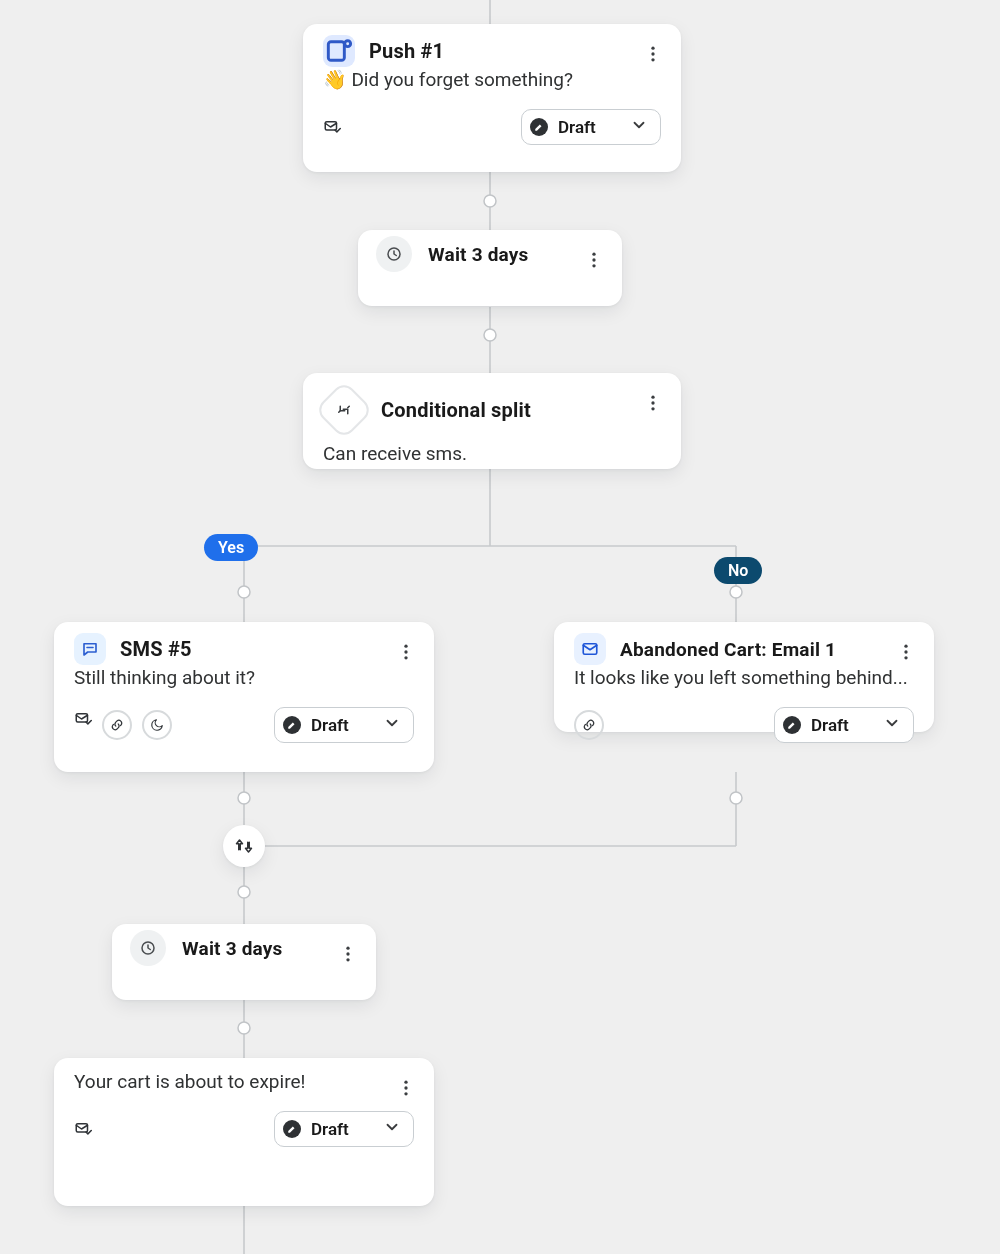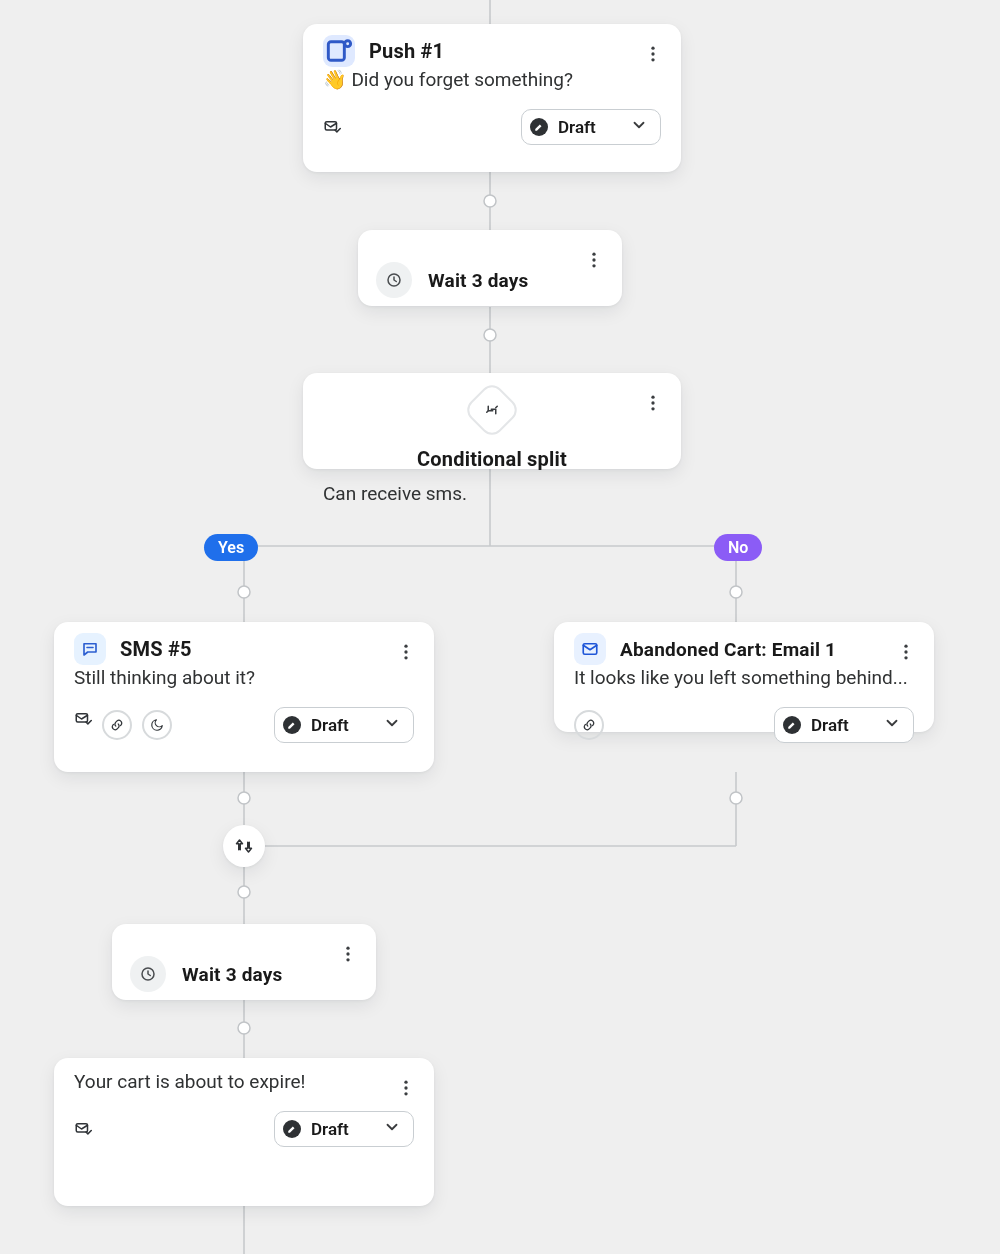--- a/index.html
+++ b/index.html
@@ -35,21 +35,21 @@
 
   
   .card{
     position:absolute;
     background:var(--card);
     border-radius:var(--radius);
     box-shadow:var(--shadow);
     padding:11px 20px 18px 20px;
     box-sizing:border-box;
   }
-  .card.slim{padding:32px 18px;}
+  .card.slim{padding:6px 18px;}
   .header{
     display:flex;align-items:center;gap:14px;
   }
   .title{font-weight:700;font-size:20px;letter-spacing:.2px;color:var(--ink);}
   .body{font-size:19px;color:var(--ink2);line-height:1.35;}
   .footer{display:flex;justify-content:space-between;align-items:center;margin-top:16px;}
   .footer .icons{display:flex;gap:10px;color:#2f3337;}
   .kebab{
     position:absolute;top:14px;right:12px;
     width:32px;height:32px;border-radius:50%;
@@ -83,21 +83,21 @@
   .status .label{font-weight:600;font-size:17px;color:var(--ink);}
   .status .chev svg{width:18px;height:18px;color:#3a3c3e;}
 
   
   .pill{
     position:absolute;
     padding:4px 14px;border-radius:999px;font-weight:600;font-size:16px;color:#fff;
     display:inline-flex;align-items:center;justify-content:center;
   }
   .pill.yes{background:#1f6feb;}
-  .pill.no{background:#8b5cf6;}
+  .pill.no{background:#0c4a6e;margin-top:23px;}
 
   
   .merge{
     position:absolute;width:42px;height:42px;border-radius:50%;background:#fff;
     display:flex;align-items:center;justify-content:center;box-shadow:var(--shadow);
     color:#2f3236;
   }
 
   
   .ico{width:18px;height:18px;display:block;}
@@ -204,21 +204,21 @@
     <div class="kebab">
       <svg viewBox="0 0 24 24" fill="currentColor">
           <circle cx="12" cy="5" r="2"></circle>
           <circle cx="12" cy="12" r="2"></circle>
           <circle cx="12" cy="19" r="2"></circle>
         </svg>
     </div>
   </div>
 
   <div class="card" style="left:303px;top:373px;width:378px;height:96px;padding:16px 20px;">
-    <div class="header" style="gap:16px;flex-direction:column;">
+    <div class="header" style="gap:16px;">
       <span class="chip splitChip">
         <span class="inner">
           <svg class="ico" viewBox="0 0 24 24" fill="none" stroke="currentColor" stroke-width="2" stroke-linecap="round" stroke-linejoin="round">
               <path d="M7 7v6h6"></path>
               <path d="M17 17v-6h-6"></path>
               <path d="M7 13l-2 2m12-6l2-2"></path>
             </svg>
         </span>
       </span>
       <span class="title">Conditional split</span>

